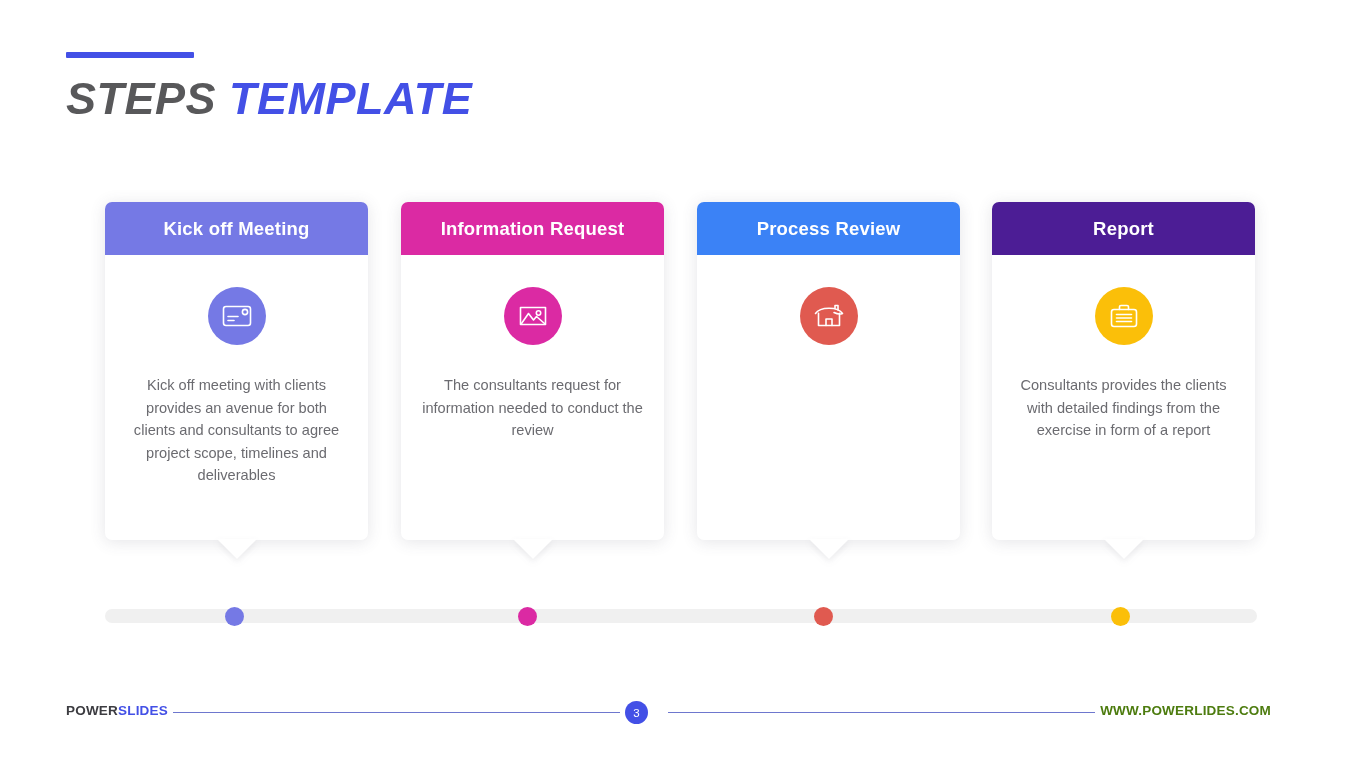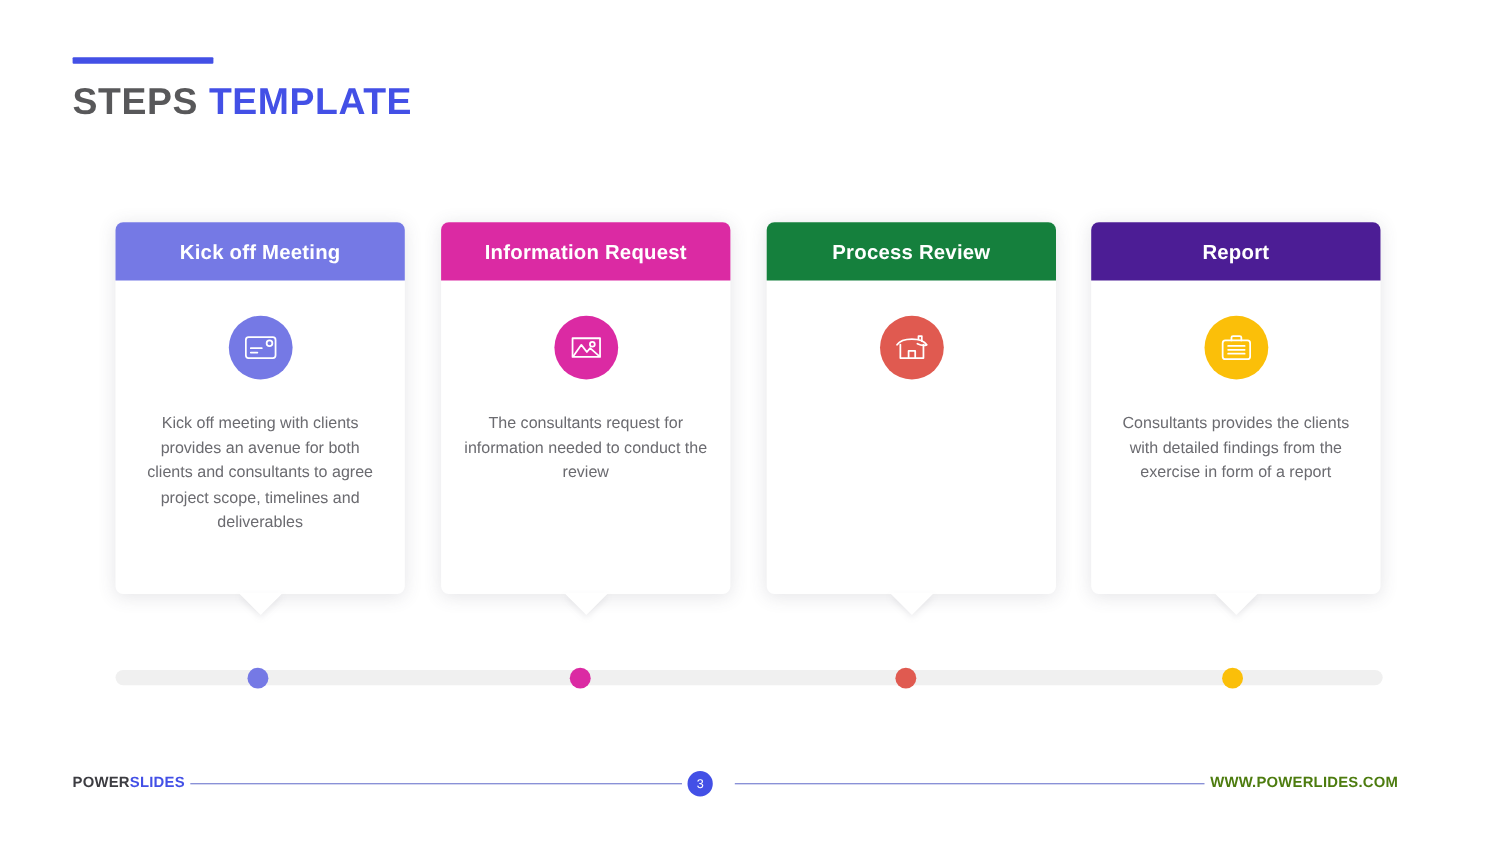--- a/index.html
+++ b/index.html
@@ -23,25 +23,26 @@
     top: 52px;
   }
   .title-rule {
     width: 128px;
     height: 6px;
     background: #4350E6;
     border-radius: 1px;
   }
   .title-text {
     margin-top: 18px;
-    font-size: 34px;
+    font-size: 45px;
     font-weight: bold;
     letter-spacing: 0.5px;
     line-height: 1;
     white-space: nowrap;
+    font-style: italic;
   }
   .title-dark  { color: #58585A; }
   .title-blue  { color: #4350E6; }
 
   
   .cards {
     position: absolute;
     left: 0;
     top: 202px;
     width: 1365px;
@@ -231,21 +232,21 @@
         <circle cx="23" cy="8" r="2.6"></circle>
         <line x1="6" y1="12.5" x2="16" y2="12.5"></line>
         <line x1="6" y1="16.5" x2="12" y2="16.5"></line>
       </svg>
     </div>
     <div class="card-body">Kick off meeting with clients provides an avenue for both clients and consultants to agree project scope, timelines and deliverables</div>
     <div class="card-pointer"></div>
   </div>
 
   <div class="card card-3">
-    <div class="card-header" style="background:#15803d">
+    <div class="card-header" style="background:#3b82f6">
       <span>Process Review</span>
     </div>
     <div class="card-icon" style="background:#E05A50">
       <svg width="30" height="26" viewBox="0 0 30 26" fill="none" stroke="#ffffff" stroke-width="1.6" stroke-linecap="round" stroke-linejoin="round">
         <path d="M1.5 10.5 C6 3.5, 24 3.5, 28.5 10.5 C26 11.5, 22 10.5, 20 9.5"></path>
         <path d="M4.5 10.2 L4.5 22.5 L25.5 22.5 L25.5 10.2"></path>
         <path d="M21 5.2 L21 2.5 L24 2.5 L24 7"></path>
         <path d="M12 22.5 L12 16 L18 16 L18 22.5"></path>
       </svg>
     </div>

